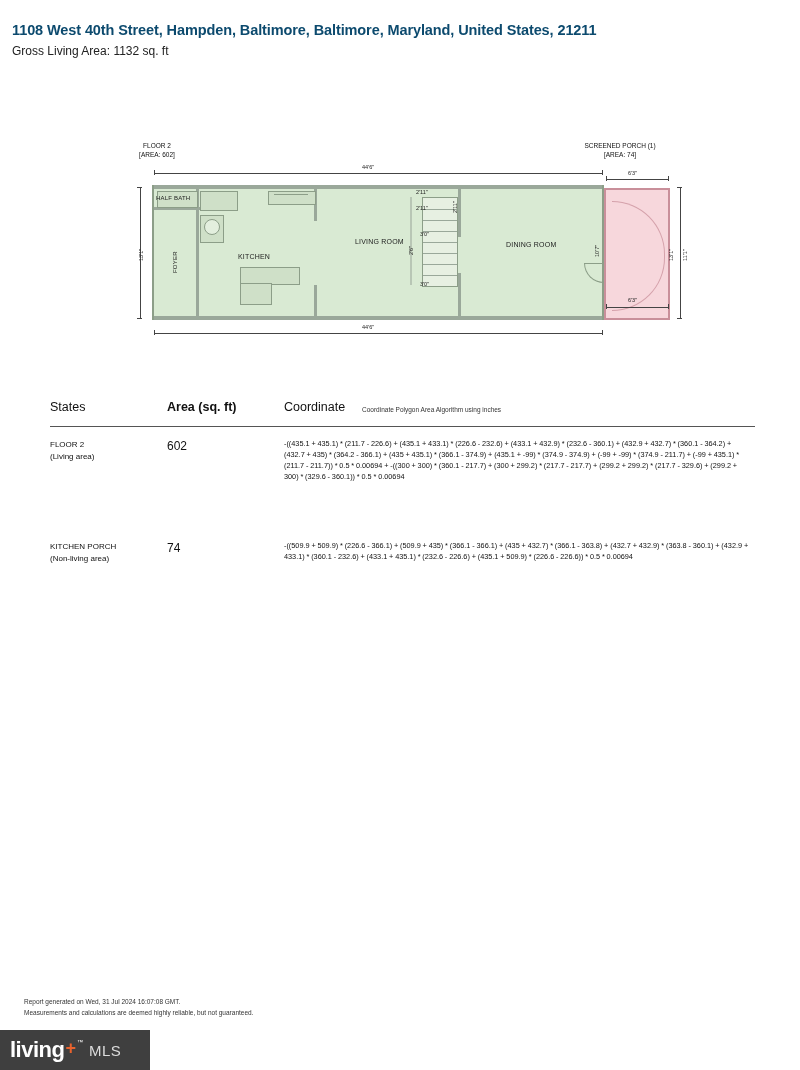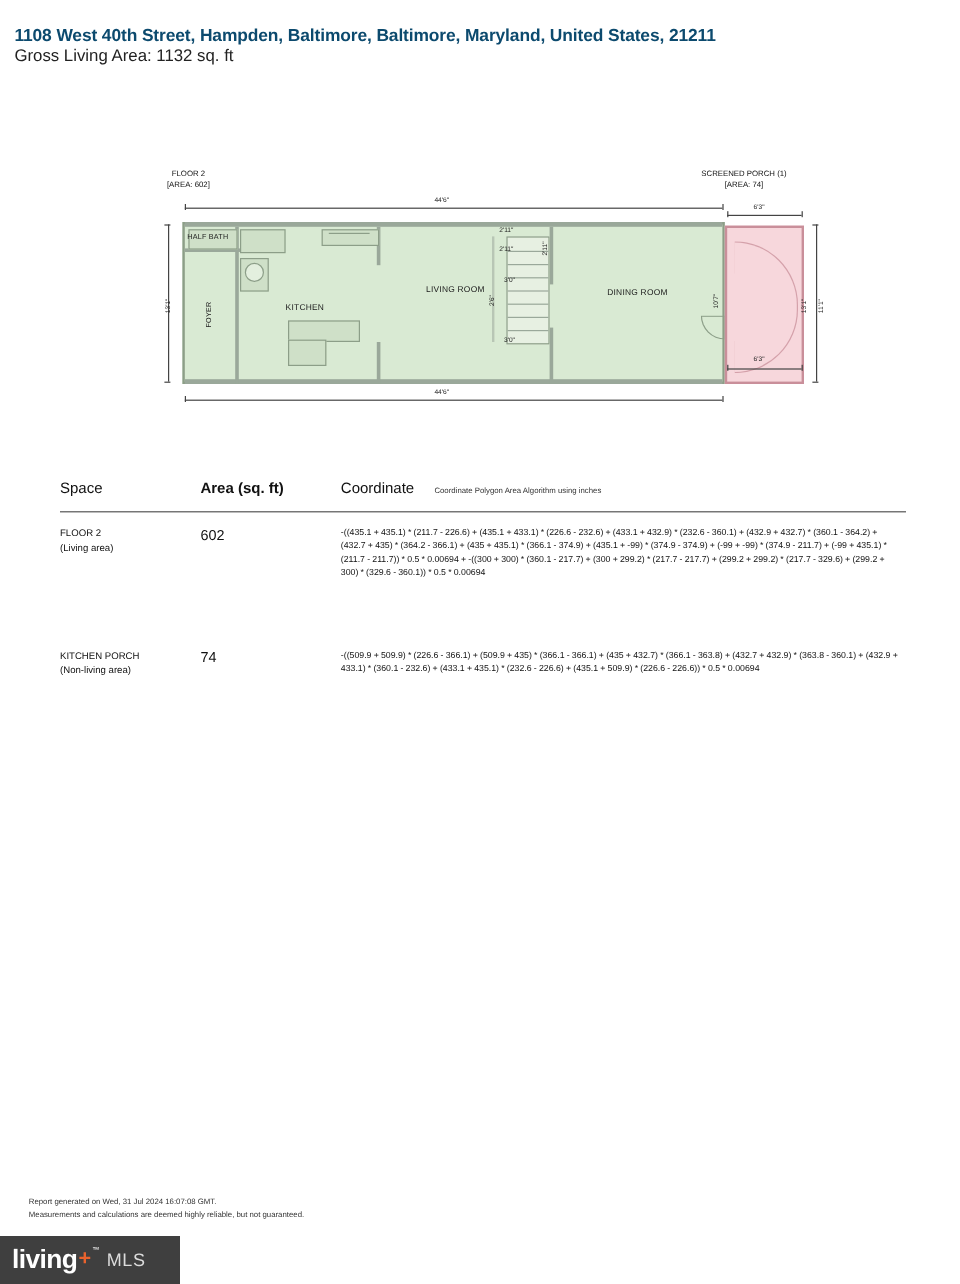--- a/index.html
+++ b/index.html
@@ -28,23 +28,23 @@
     width: 776px;
   }
   .address {
     font-size: 14.5px;
     font-weight: bold;
     letter-spacing: -0.1px;
     color: #0c4a6e;
     white-space: nowrap;
   }
   .gla {
-    font-size: 14px;
+    font-size: 12px;
     color: #222;
-    margin-top: 0;
+    margin-top: 6px;
   }
 
   
   .plan {
     position: absolute;
     left: 110px;
     top: 145px;
     width: 600px;
     height: 200px;
   }
@@ -364,21 +364,21 @@
 
     <div class="room-name" style="left:46px; top:50px; font-size:6px;">HALF BATH</div>
     <div class="room-name vert" style="left:62px; top:128px; font-size:6px;">FOYER</div>
     <div class="room-name" style="left:128px; top:108px;">KITCHEN</div>
     <div class="room-name" style="left:245px; top:93px;">LIVING ROOM</div>
     <div class="room-name" style="left:396px; top:96px;">DINING ROOM</div>
   </div>
 
   <div class="table">
     <div class="thead">
-      <div class="th" style="left:0;">Space</div>
+      <div class="th" style="left:0;">States</div>
       <div class="th" style="left:117px;font-weight:bold;">Area (sq. ft)</div>
       <div class="th" style="left:234px;">Coordinate</div>
       <div class="th-sub" style="left:312px;">Coordinate Polygon Area Algorithm using inches</div>
     </div>
 
     <div class="row" style="margin-top:12px;">
       <div class="c-space">
         <div>FLOOR 2</div>
         <div>(Living area)</div>
       </div>

